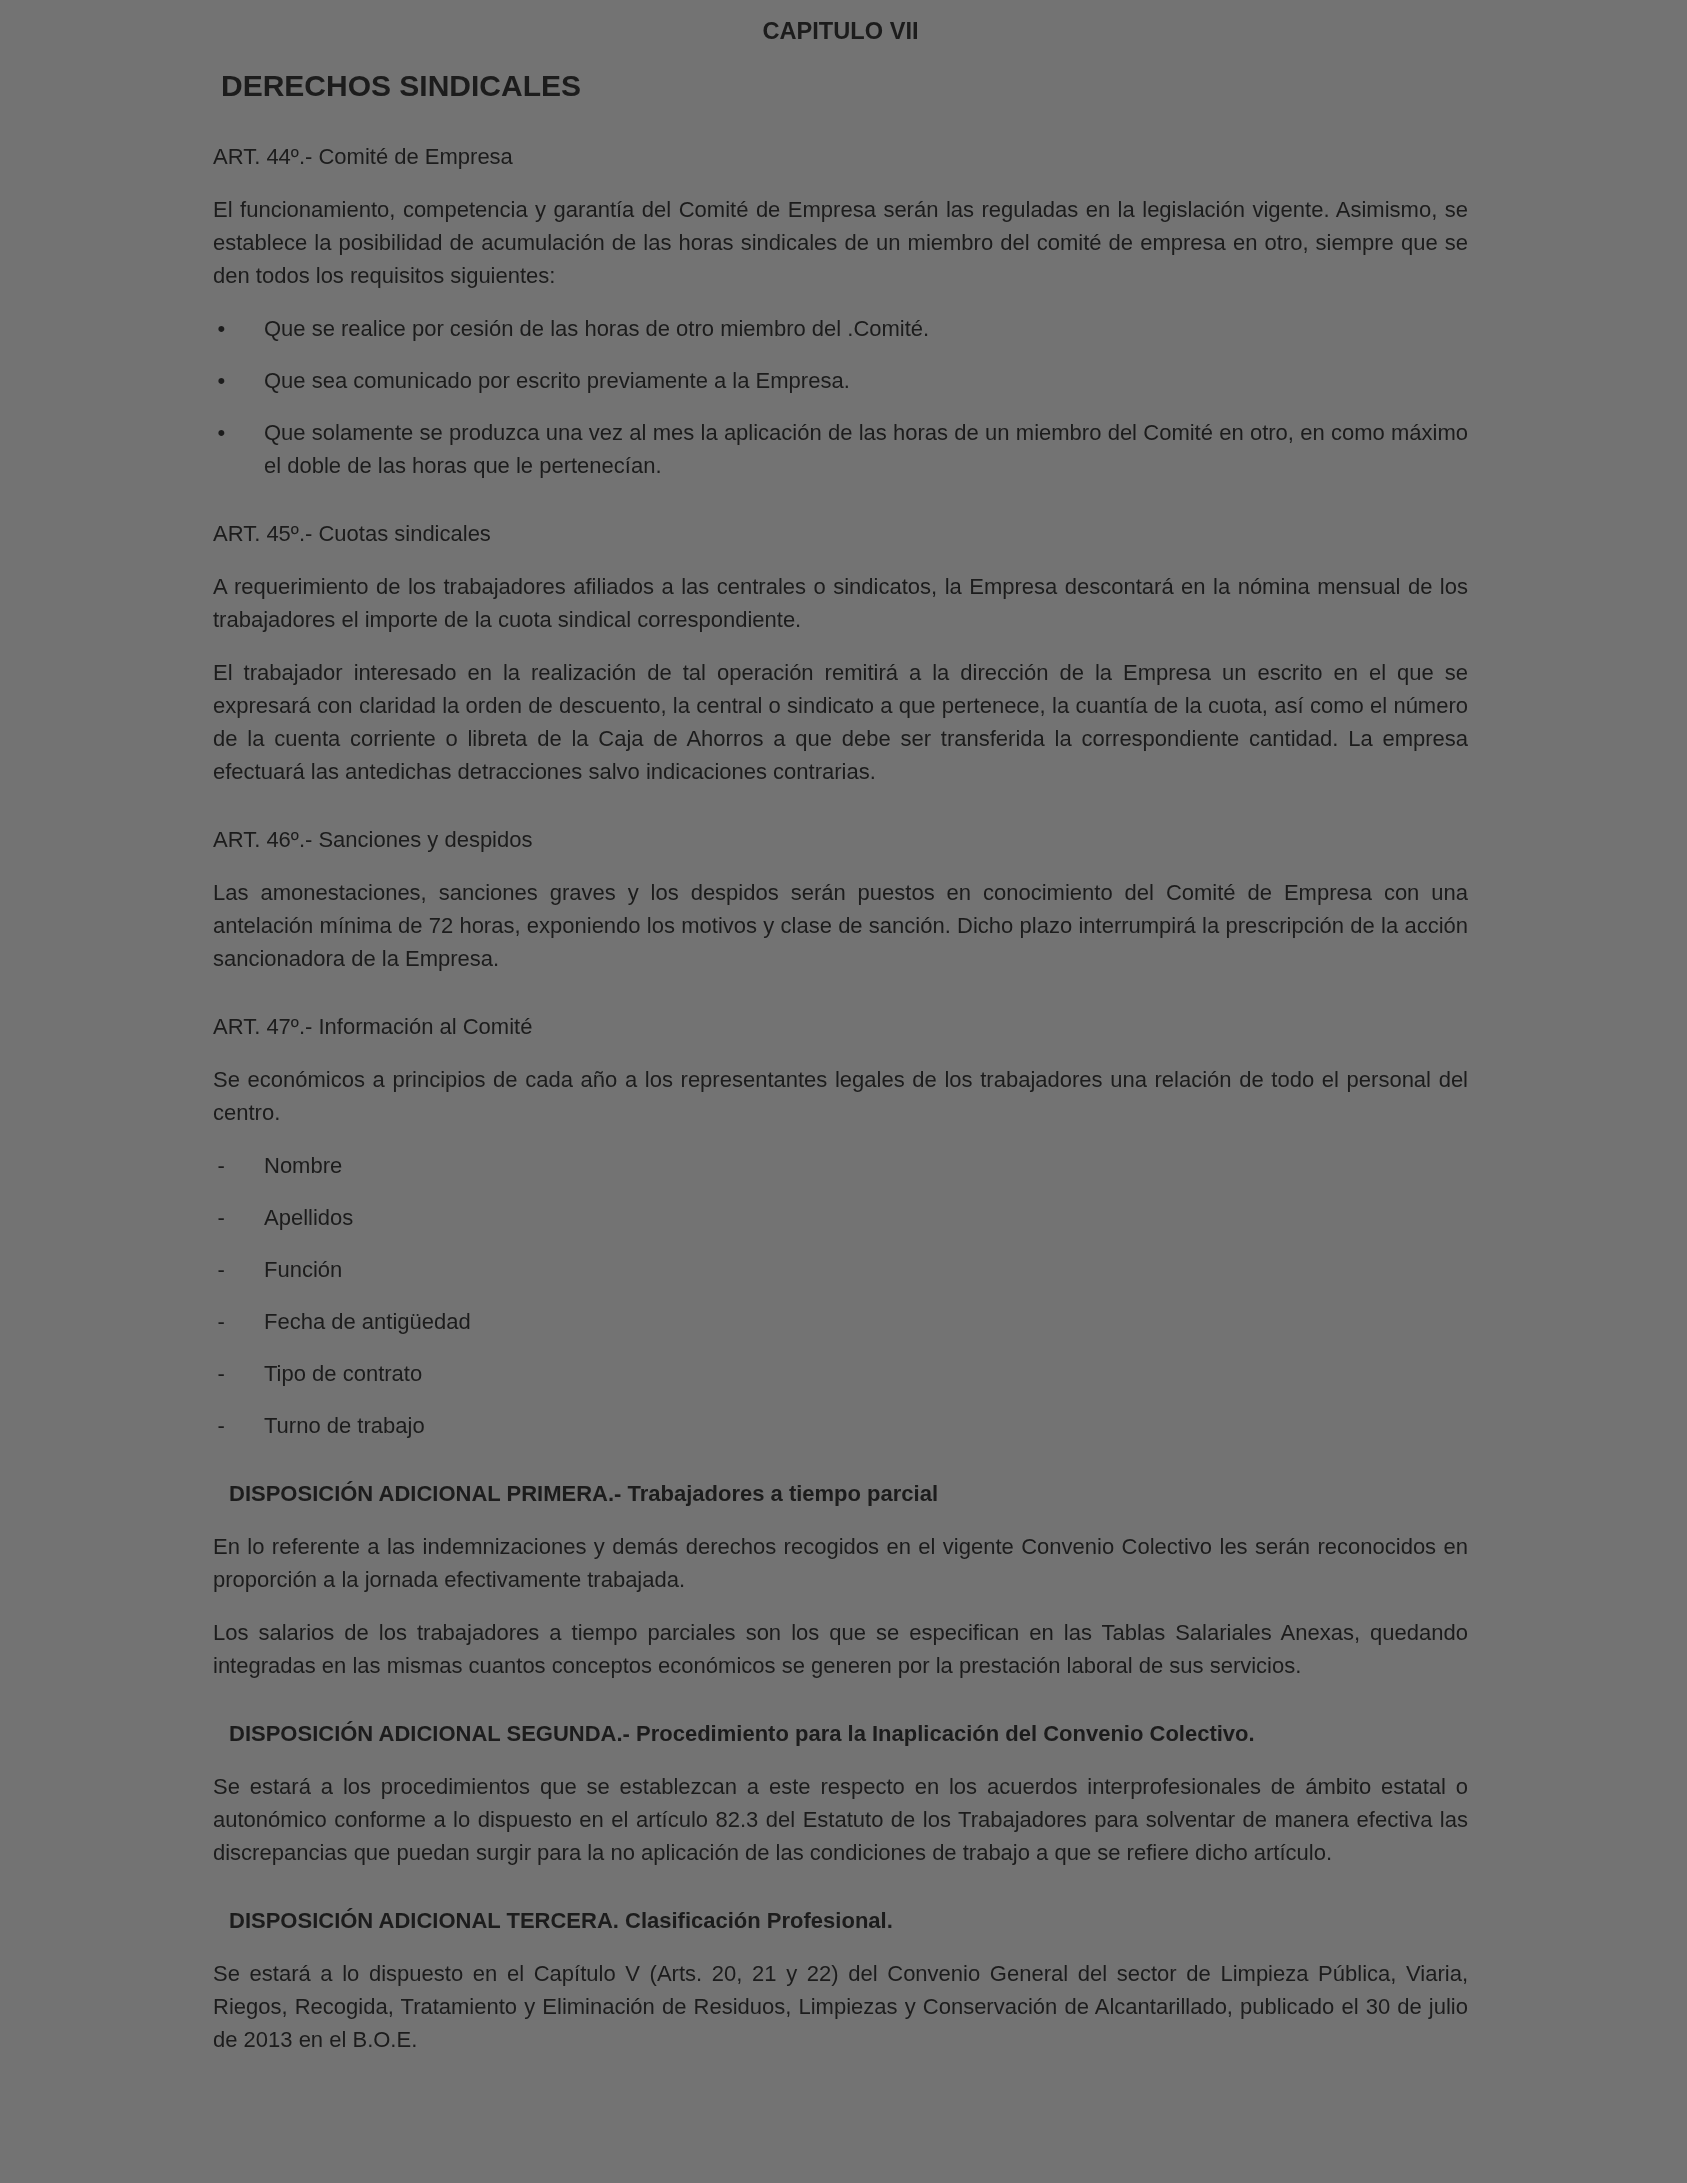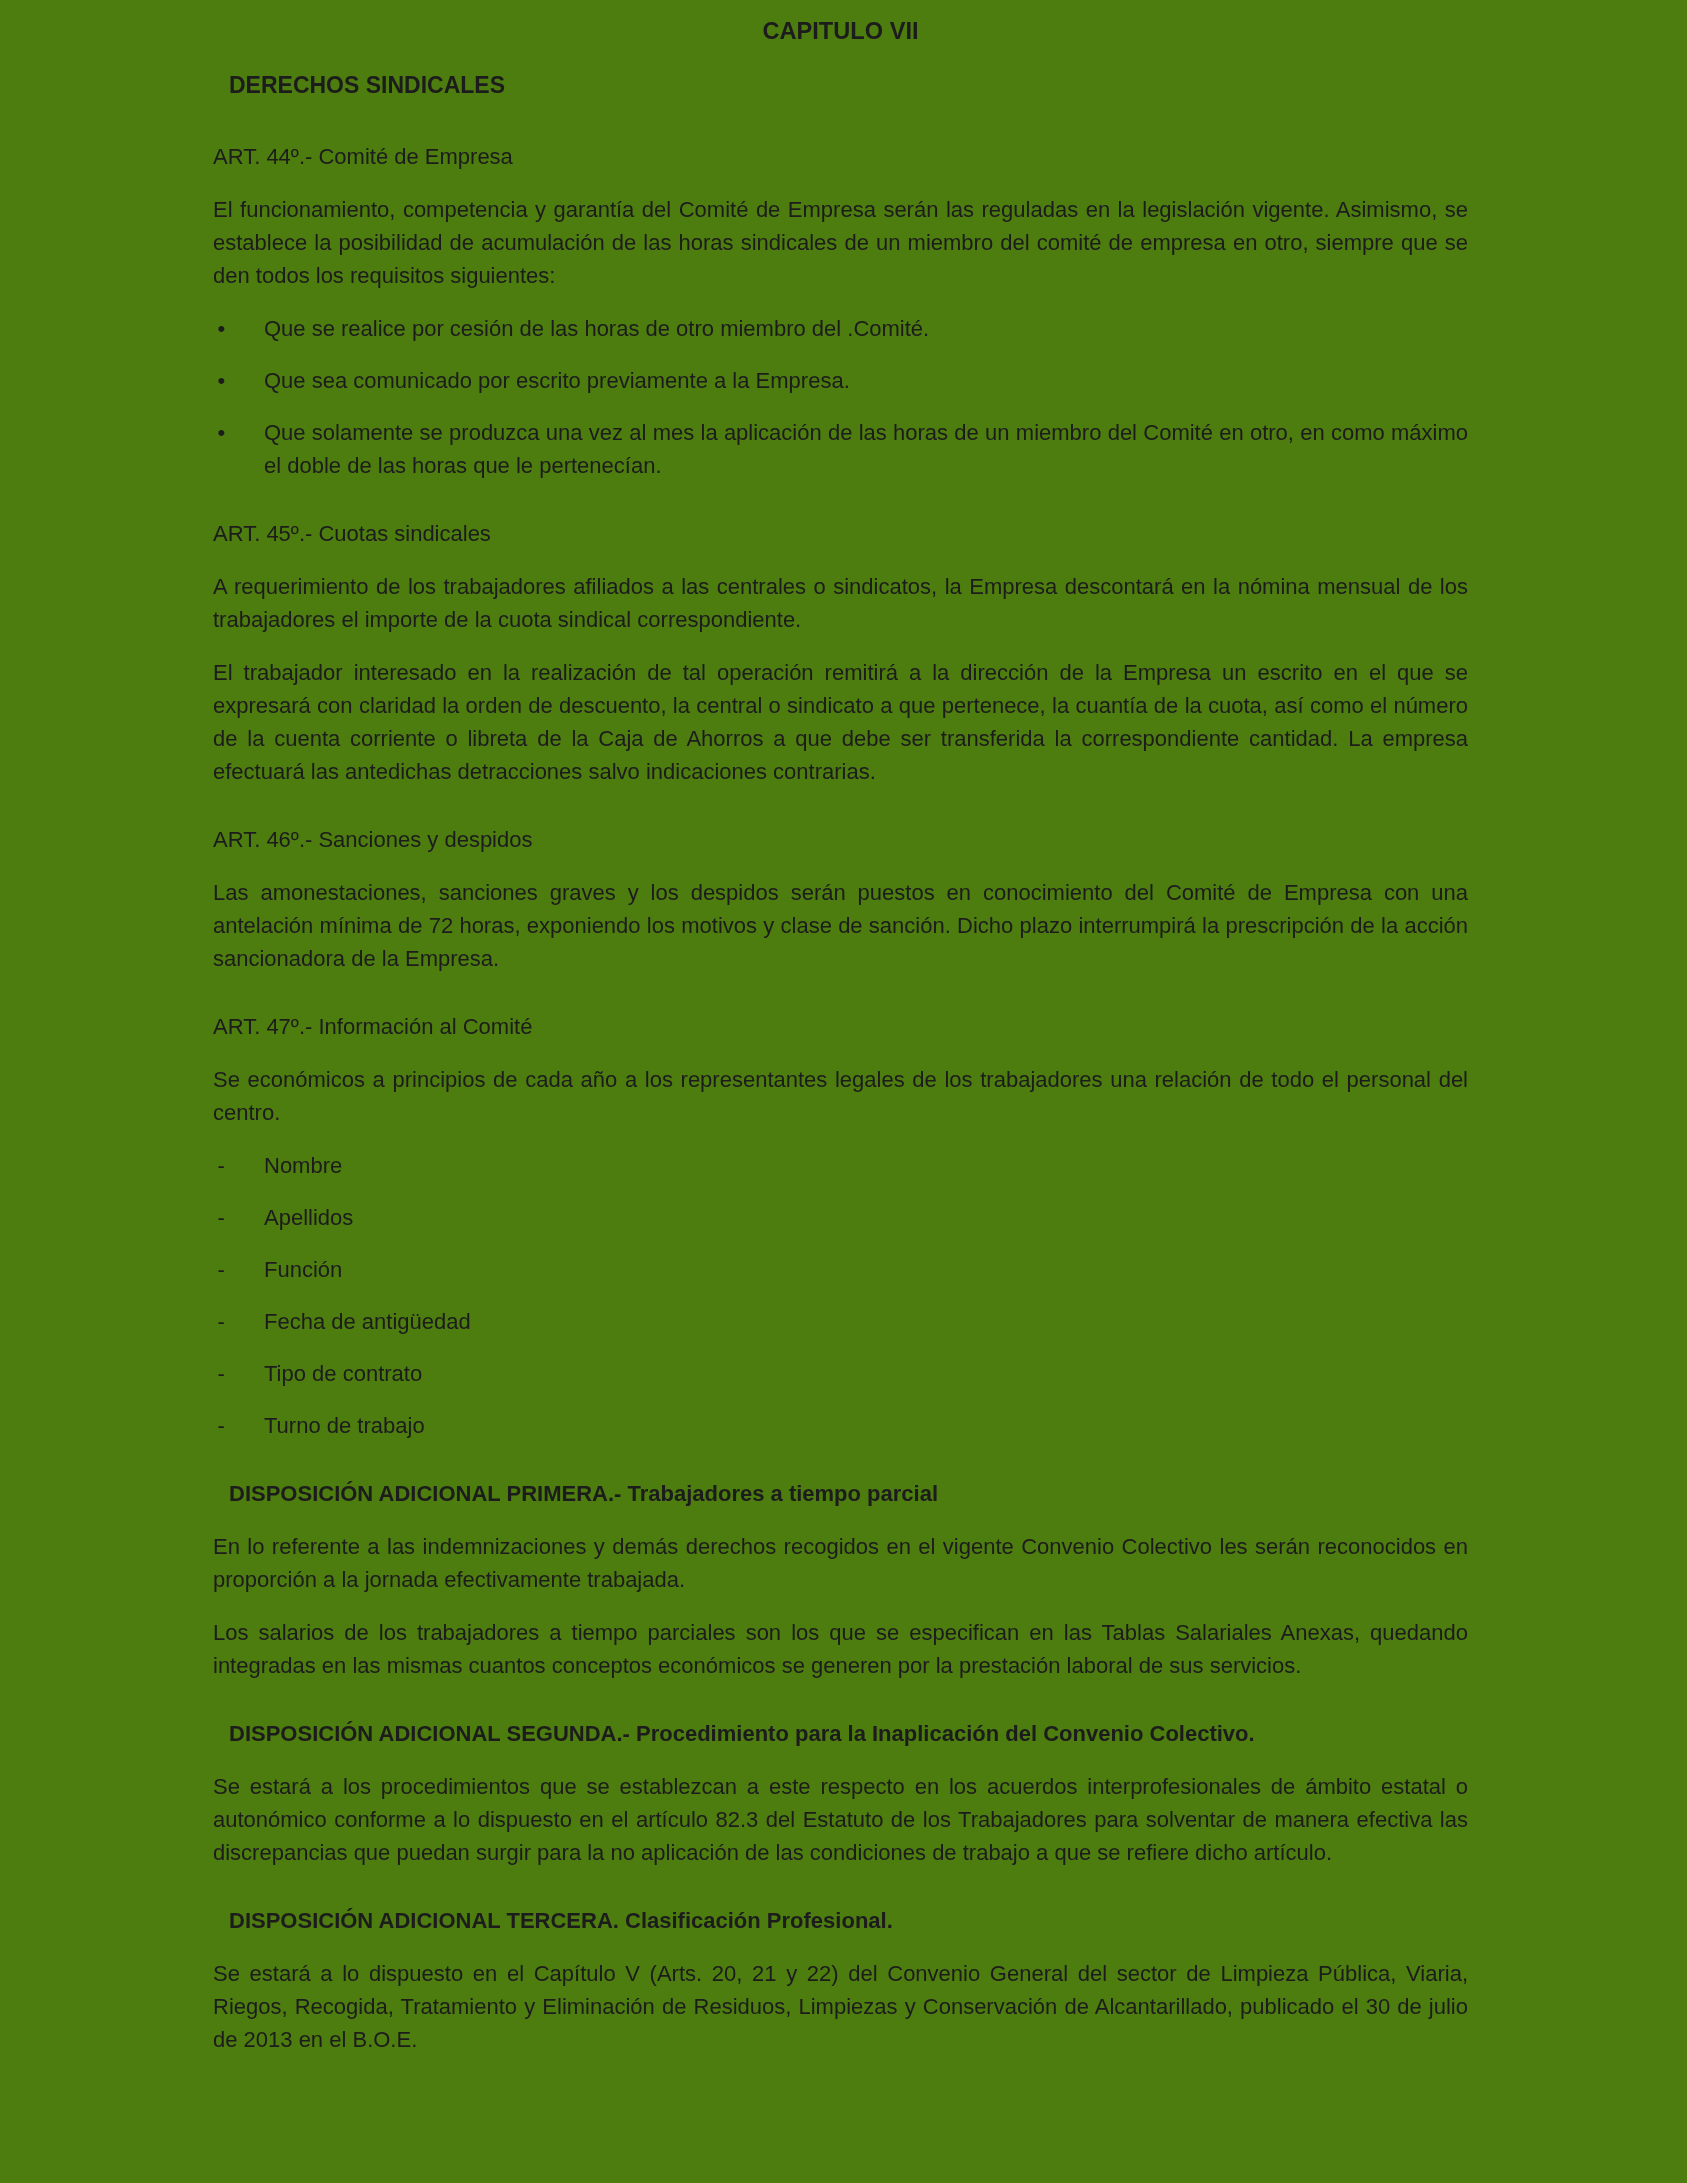--- a/index.html
+++ b/index.html
@@ -12,34 +12,34 @@
     height: 2183px;
     font-family: "Liberation Sans", "DejaVu Sans", sans-serif;
     color: #1c1c1c;
     overflow: hidden;
   }
   .page {
     box-sizing: border-box;
     width: 1688px;
     height: 2183px;
     padding: 15px 220px 15px 213px;
-    background: #4d7c0f;
+    background: #737373;
   }
   .doc-title {
     font-size: 23.6px;
     font-weight: bold;
     line-height: 33px;
     text-align: center;
     margin: 0 0 21px 0;
   }
   .doc-subtitle {
-    font-size: 23px;
+    font-size: 30px;
     font-weight: bold;
     line-height: 33px;
-    margin: 0 0 38px 16px;
+    margin: 0 0 38px 8px;
   }
   .art-heading {
     font-size: 22px;
     font-weight: normal;
     line-height: 33px;
     margin: 35px 0 20px 0;
   }
   .disp-heading {
     font-size: 22px;
     font-weight: bold;

